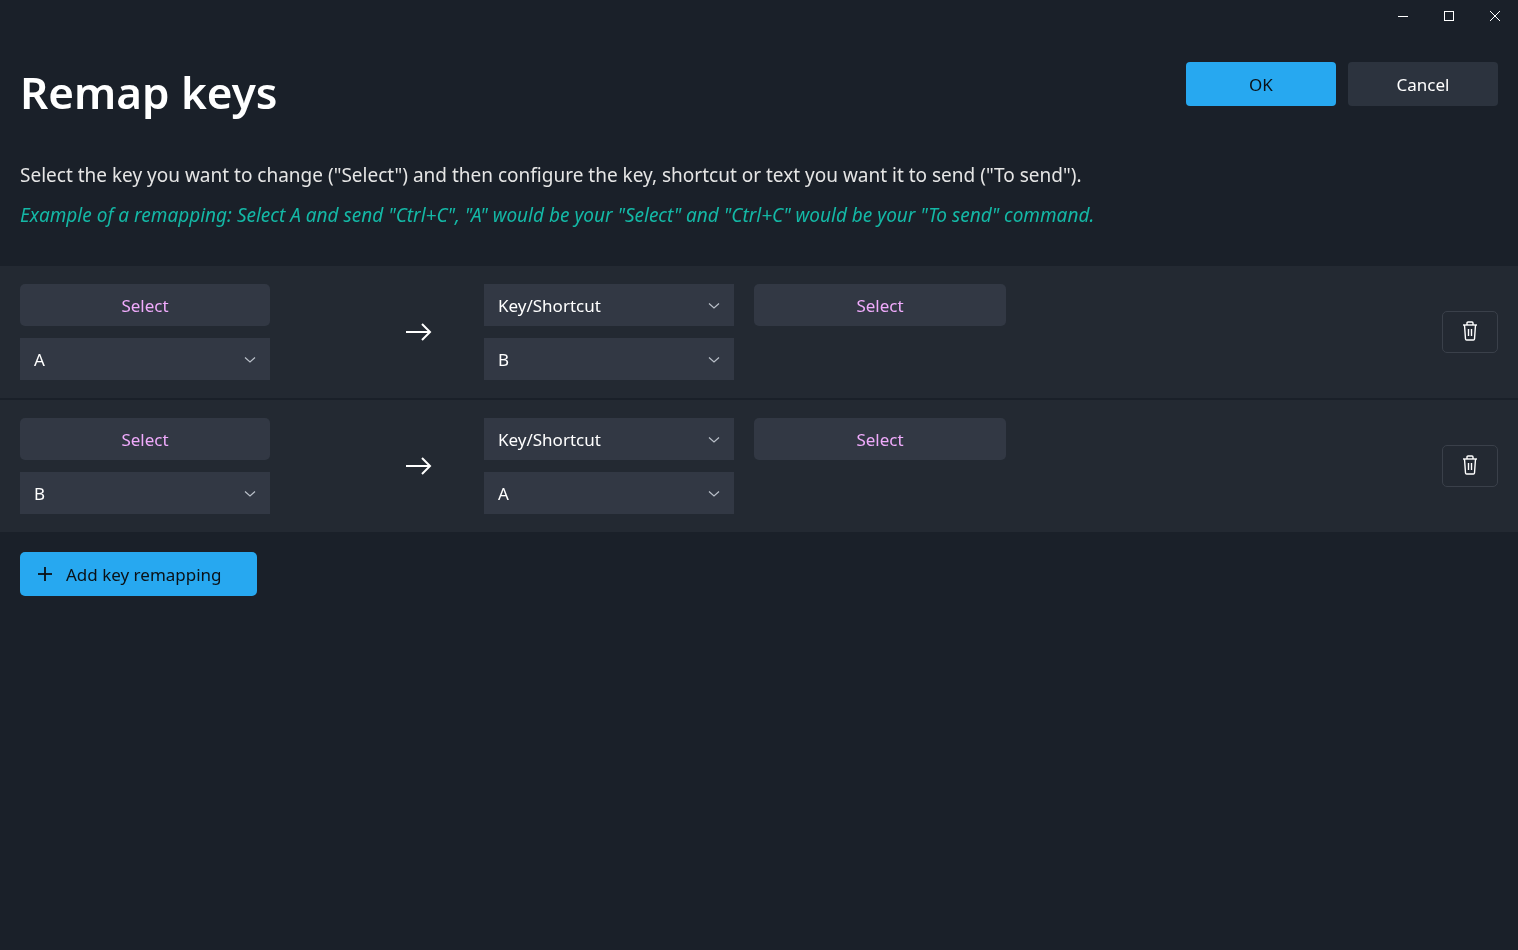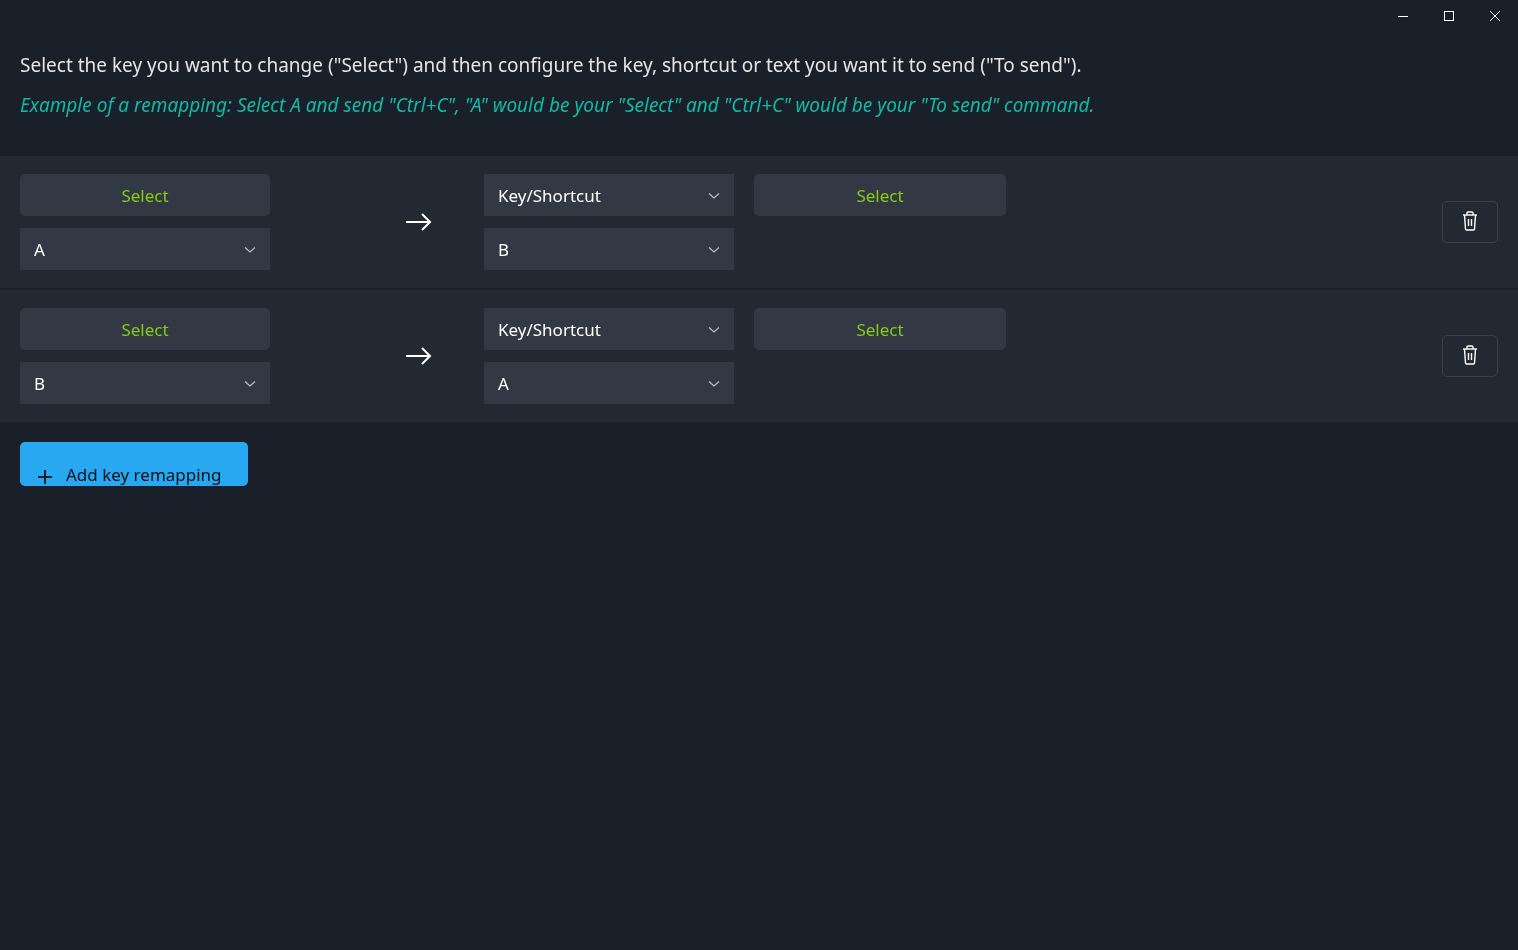--- a/index.html
+++ b/index.html
@@ -130,21 +130,21 @@
       gap: 20px;
     }
     .delete-col {
       position: absolute;
       right: 20px;
       top: 50%;
       transform: translateY(-50%);
     }
     .select-btn {
       background: #323844;
-      color: #84cc16;
+      color: #f0abfc;
       border: none;
       border-radius: 5px;
       font-size: 17px;
       height: 42px;
       width: 250px;
       cursor: pointer;
       font-family: inherit;
     }
     .select-btn.wide {
       width: 252px;
@@ -182,23 +182,23 @@
     .add-row {
       padding: 20px 0 0 0;
     }
     .add-btn {
       background: #27a8f0;
       color: #0b1116;
       border: none;
       border-radius: 5px;
       font-size: 17px;
       height: 44px;
-      padding: 0 26px 0 16px;
-      display: flex;
-      align-items: flex-end;
+      padding: 0 35px 0 16px;
+      display: flex;
+      align-items: center;
       gap: 12px;
       cursor: pointer;
       font-family: inherit;
     }
     .add-btn .plus {
       font-size: 24px;
       line-height: 1;
       display: flex;
       align-items: center;
     }
@@ -219,20 +219,27 @@
   </button>
   <button class="titlebar-button" aria-label="Close">
     <svg width="10" height="10" viewBox="0 0 10 10">
         <line x1="0" y1="0" x2="10" y2="10" stroke="#ffffff" stroke-width="1"></line>
         <line x1="10" y1="0" x2="0" y2="10" stroke="#ffffff" stroke-width="1"></line>
       </svg>
   </button>
 </div>
 
 <div class="window-body">
+  <div class="header-row">
+    <h1 class="page-title">Remap keys</h1>
+    <div class="header-buttons">
+      <button class="btn btn-primary">OK</button>
+      <button class="btn btn-secondary">Cancel</button>
+    </div>
+  </div>
 
   <p class="intro-text">Select the key you want to change ("Select") and then configure the key, shortcut or text you want it to send ("To send").</p>
   <p class="intro-example">Example of a remapping: Select A and send "Ctrl+C", "A" would be your "Select" and "Ctrl+C" would be your "To send" command.</p>
 
 
   <div class="mappings">
 
     <div class="mapping-row">
       <div class="select-col">
         <button class="select-btn">Select</button>

